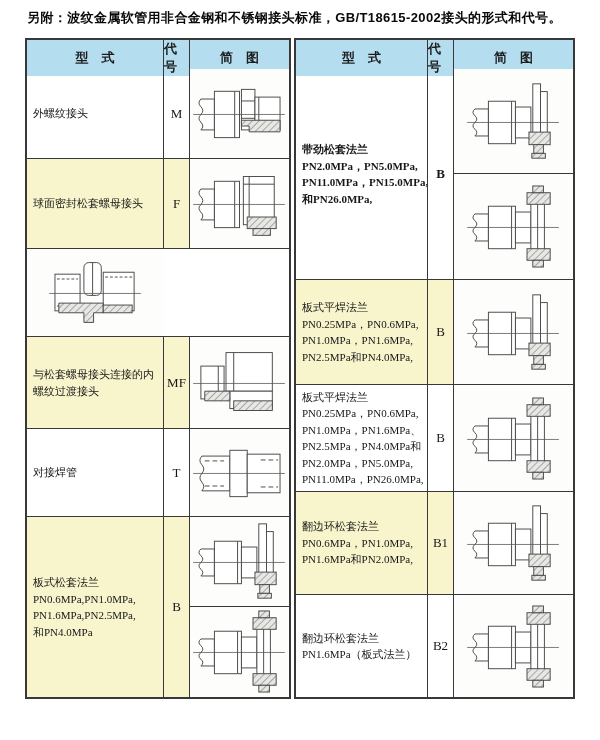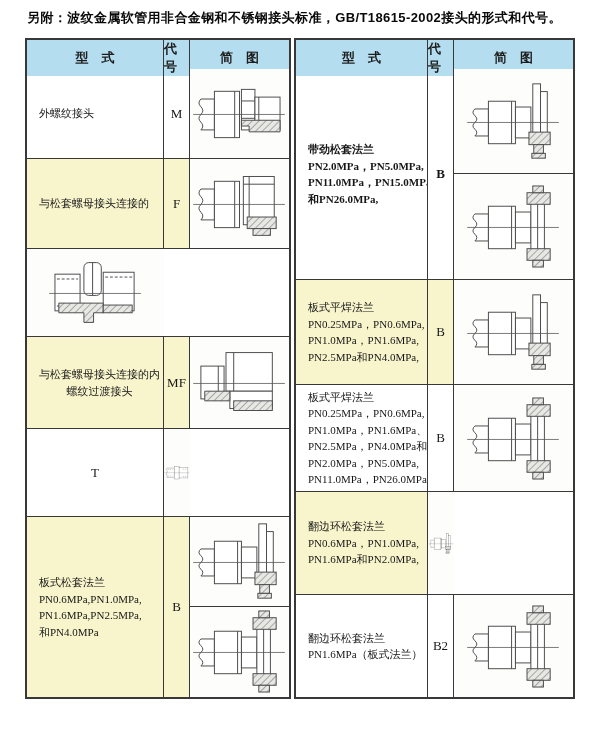--- a/index.html
+++ b/index.html
@@ -15,21 +15,21 @@
   .divider { width:3px; background:#fff; }
 
   .hrow, .row { display:grid; }
   .hrow { height:29px; border-bottom:1px solid var(--c-border); }
   .hcell { background:var(--c-header); display:flex; align-items:center; justify-content:center;
     font-size:13px; font-weight:bold; color:#1d1d1d;
     font-family:"Liberation Serif","DejaVu Serif",serif; }
   .row { border-bottom:1px solid var(--c-border); }
   .row:last-child { border-bottom:none; }
   .cb { border-right:1px solid var(--c-border); }
-  .tcell { display:flex; align-items:center; padding-left:12px; padding-right:1px;
+  .tcell { display:flex; align-items:center; padding-left:6px; padding-right:1px;
     font-size:11px; line-height:16.5px; color:#171717; overflow:hidden;
     font-family:"Liberation Serif","DejaVu Serif",serif; }
   .tcell .txt { white-space:pre; }
   .ccell { display:flex; align-items:center; justify-content:center; font-size:13px;
     color:#171717; font-family:"Liberation Serif","DejaVu Serif",serif; }
   .hl { background:var(--c-hl); }
   .dwrap { display:flex; flex-direction:column; background:#fdfdfc; }
   .dcell { flex:1; display:flex; align-items:center; justify-content:center; overflow:hidden; }
   .dcell.split { border-bottom:1px solid var(--c-border); }
   .dcell svg { display:block; }
@@ -71,21 +71,21 @@
                   <line x1="70" y1="26" x2="70" y2="60"></line>
                   <polygon points="52,50 92,50 92,62 60,62 60,56 52,56" fill="url(#h1)"></polygon>
                 </g>
                 <line x1="2" y1="44" x2="97" y2="44" stroke="#555" stroke-width="0.8"></line>
               </svg>
             </div>
           </div>
         </div>
         <div class="row" style="grid-template-columns: 137px 26px 99px; height: 90px;">
           <div class="tcell cb hl">
-            <div class="txt">与松套螺母接头连接的</div>
+            <div class="txt">球面密封松套螺母接头</div>
           </div>
           <div class="ccell cb hl">F</div>
           <div class="dwrap">
             <div class="dcell">
               <svg viewBox="0 0 100 86" width="97" height="83">
                 <defs>
                   <pattern id="h2" width="5" height="5" patternTransform="rotate(45)" patternUnits="userSpaceOnUse">
                     <rect width="5" height="5" fill="#e7e7e4"></rect>
                     <line x1="0" y1="0" x2="0" y2="5" stroke="#6d6d6d" stroke-width="1.1"></line>
                   </pattern>
@@ -124,21 +124,21 @@
                   <rect x="58" y="22" width="32" height="40"></rect>
                   <line x1="60" y1="27" x2="88" y2="27" stroke-dasharray="3,2"></line>
                   <polygon points="12,54 58,54 58,64 48,64 48,74 38,74 38,64 12,64" fill="url(#h3)"></polygon>
                   <rect x="58" y="56" width="30" height="8" fill="url(#h3)"></rect>
                 </g>
                 <line x1="2" y1="44" x2="97" y2="44" stroke="#555" stroke-width="0.8"></line>
               </svg>
             </div>
           </div>
         </div>
-        <div class="row" style="grid-template-columns: 137px 26px 99px; height: 92px; text-align: center;">
+        <div class="row" style="grid-template-columns: 137px 26px 99px; height: 92px;">
           <div class="tcell cb hl">
             <div class="txt">与松套螺母接头连接的内
 螺纹过渡接头</div>
           </div>
           <div class="ccell cb hl">MF</div>
           <div class="dwrap">
             <div class="dcell">
               <svg viewBox="0 0 100 86" width="97" height="83">
                 <defs>
                   <pattern id="h4" width="5" height="5" patternTransform="rotate(45)" patternUnits="userSpaceOnUse">
@@ -154,20 +154,23 @@
                   <rect x="40" y="52" width="44" height="18"></rect>
                   <polygon points="14,52 40,52 40,62 14,62" fill="url(#h4)"></polygon>
                   <rect x="44" y="62" width="40" height="10" fill="url(#h4)"></rect>
                 </g>
                 <line x1="2" y1="44" x2="97" y2="44" stroke="#555" stroke-width="0.8"></line>
               </svg>
             </div>
           </div>
         </div>
         <div class="row" style="grid-template-columns: 137px 26px 99px; height: 88px;">
+          <div class="tcell cb">
+            <div class="txt">对接焊管</div>
+          </div>
           <div class="ccell cb">T</div>
           <div class="dwrap">
             <div class="dcell">
               <svg viewBox="0 0 100 86" width="97" height="83">
                 <defs>
                   <pattern id="h5" width="5" height="5" patternTransform="rotate(45)" patternUnits="userSpaceOnUse">
                     <rect width="5" height="5" fill="#e7e7e4"></rect>
                     <line x1="0" y1="0" x2="0" y2="5" stroke="#6d6d6d" stroke-width="1.1"></line>
                   </pattern>
                 </defs>
@@ -373,20 +376,21 @@
               </svg>
             </div>
           </div>
         </div>
         <div class="row" style="grid-template-columns: 132px 26px 119px; height: 103px;">
           <div class="tcell cb hl">
             <div class="txt">翻边环松套法兰
 PN0.6MPa，PN1.0MPa,
 PN1.6MPa和PN2.0MPa,</div>
           </div>
+          <div class="ccell cb hl">B1</div>
           <div class="dwrap">
             <div class="dcell">
               <svg viewBox="0 0 100 86" width="97" height="83">
                 <defs>
                   <pattern id="h12" width="5" height="5" patternTransform="rotate(45)" patternUnits="userSpaceOnUse">
                     <rect width="5" height="5" fill="#e7e7e4"></rect>
                     <line x1="0" y1="0" x2="0" y2="5" stroke="#6d6d6d" stroke-width="1.1"></line>
                   </pattern>
                 </defs>
                 <g fill="#fff" stroke="#4a4a4a" stroke-width="1">

